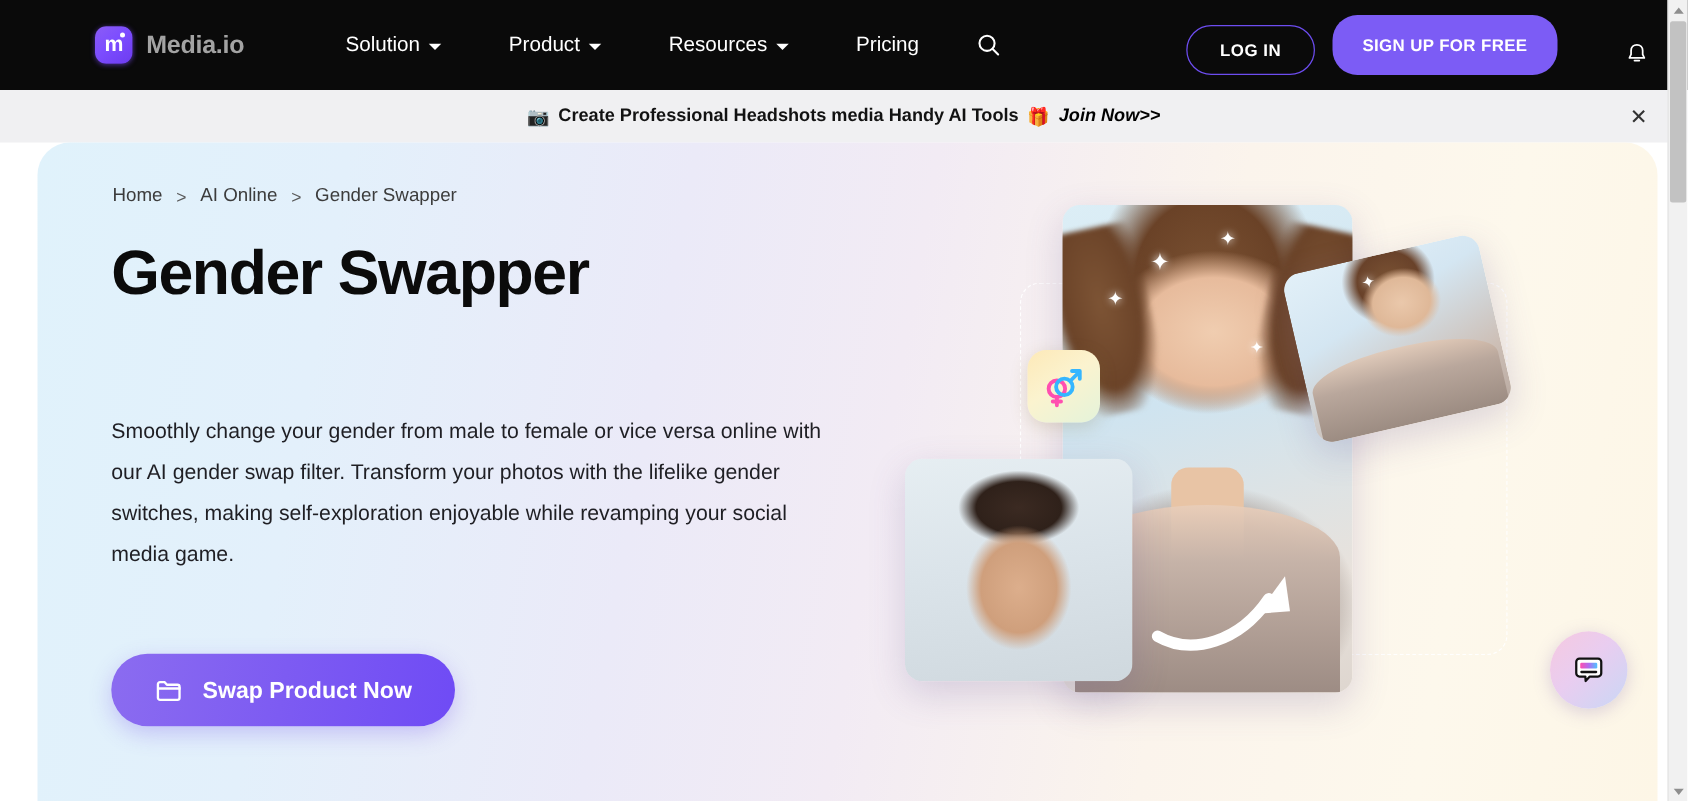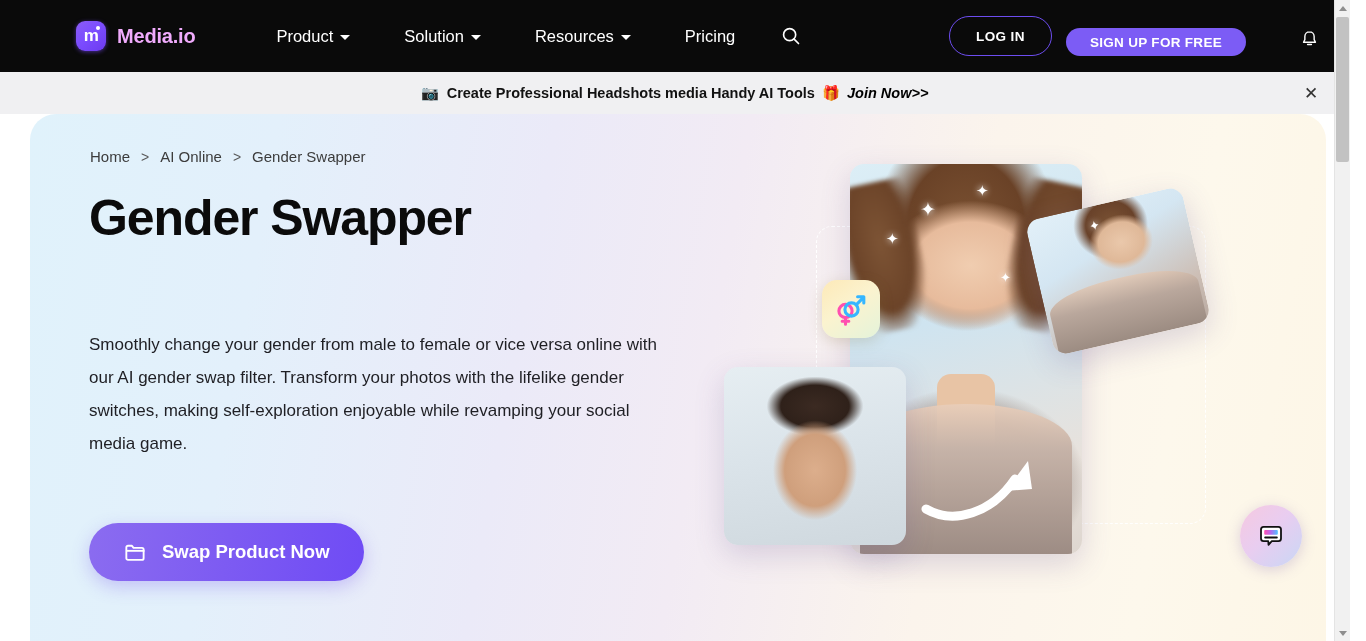--- a/index.html
+++ b/index.html
@@ -28,21 +28,21 @@
     box-shadow: 0 1px 4px rgba(124,77,255,.55);
   }
   .logo-mark .m {
     color: #fff; font-size: 17px; font-weight: 700; line-height: 1;
     letter-spacing: -.5px; margin-top: -1px;
   }
   .logo-mark .dot {
     position: absolute; top: 5px; right: 6px;
     width: 4px; height: 4px; border-radius: 50%; background: #fff;
   }
-  .brand-name { color: #f0abfc; font-size: 20px; font-weight: 700; letter-spacing: -.2px; }
+  .brand-name { color: #a3a3a3; font-size: 20px; font-weight: 700; letter-spacing: -.2px; }
 
   .nav-links { display: flex; align-items: center; margin-left: 54px; gap: 0; }
   .nav-item {
     display: flex; align-items: center; gap: 7px;
     color: #fff; font-size: 16.5px; font-weight: 400;
     padding: 10px 27px; cursor: pointer; white-space: nowrap;
   }
   .chev {
     width: 0; height: 0; border-left: 5px solid transparent;
     border-right: 5px solid transparent; border-top: 5.5px solid #fff;
@@ -52,21 +52,21 @@
   .nav-right { margin-left: auto; display: flex; align-items: flex-end; gap: 14px; }
   .btn-login {
     min-width: 98px; height: 40px; padding: 0 26px;
     border: 1.5px solid #6d4df0; border-radius: 20px;
     background: transparent; color: #fff;
     font-size: 13.5px; font-weight: 700; letter-spacing: .4px;
     display: flex; align-items: center; justify-content: center; cursor: pointer;
     font-family: "Liberation Sans", sans-serif;
   }
   .btn-signup {
-    height: 28px; padding: 0 24px; border: none; border-radius: 20px;
+    height: 48px; padding: 0 24px; border: none; border-radius: 20px;
     background: #7c5cf5; color: #fff;
     font-size: 13.5px; font-weight: 700; letter-spacing: .3px;
     display: flex; align-items: center; justify-content: center; cursor: pointer;
     font-family: "Liberation Sans", sans-serif;
   }
   .bell-btn {
     width: 34px; height: 34px; margin-left: 32px;
     display: flex; align-items: center; justify-content: center; cursor: pointer;
   }
 
@@ -229,25 +229,25 @@
     <div class="brand">
       <span class="logo-mark">
         <span class="m">m</span>
           <span class="dot"></span>
       </span>
       <span class="brand-name">Media.io</span>
     </div>
 
     <div class="nav-links">
       <div class="nav-item">
+        <span>Solution</span>
+        <span class="chev"></span>
+      </div>
+      <div class="nav-item">
         <span>Product</span>
-        <span class="chev"></span>
-      </div>
-      <div class="nav-item">
-        <span>Solution</span>
         <span class="chev"></span>
       </div>
       <div class="nav-item">
         <span>Resources</span>
         <span class="chev"></span>
       </div>
       <div class="nav-item">
         <span>Pricing</span>
       </div>
       <div class="nav-search">

